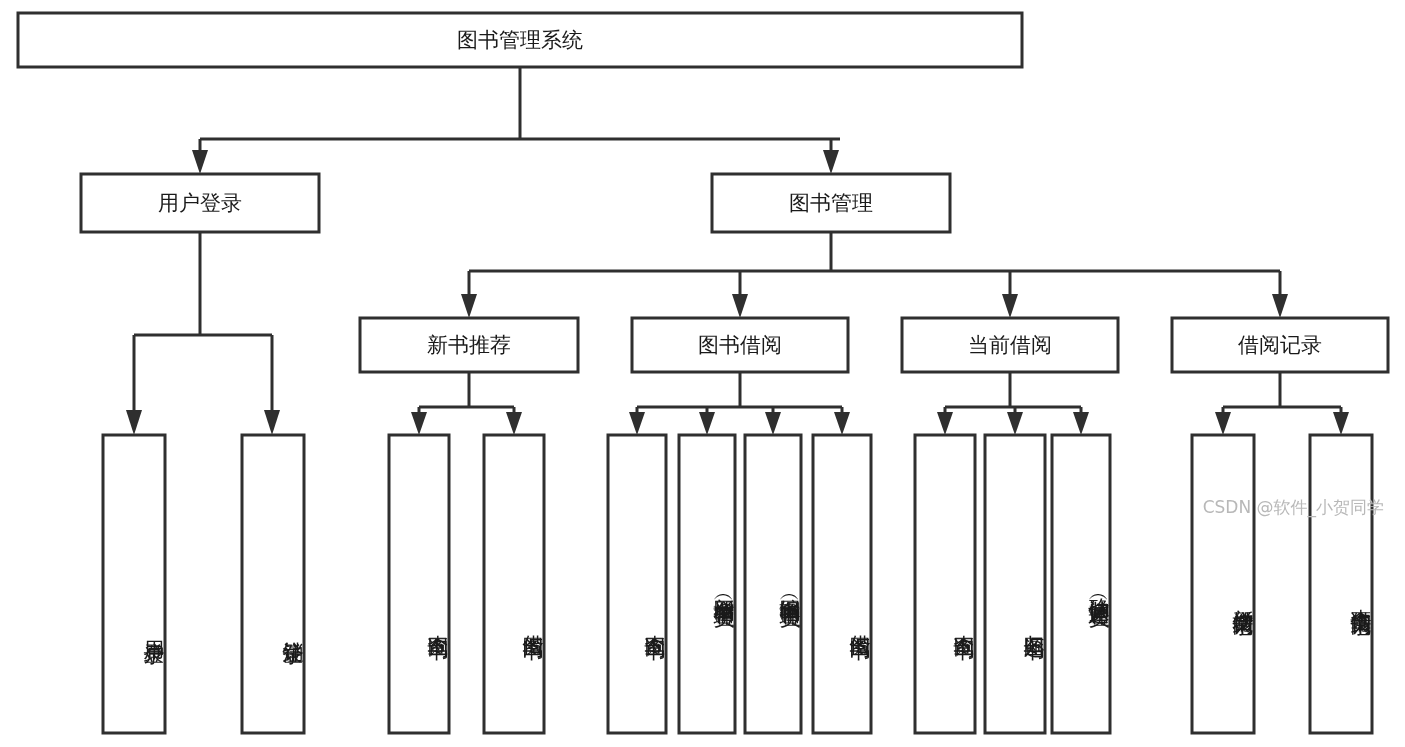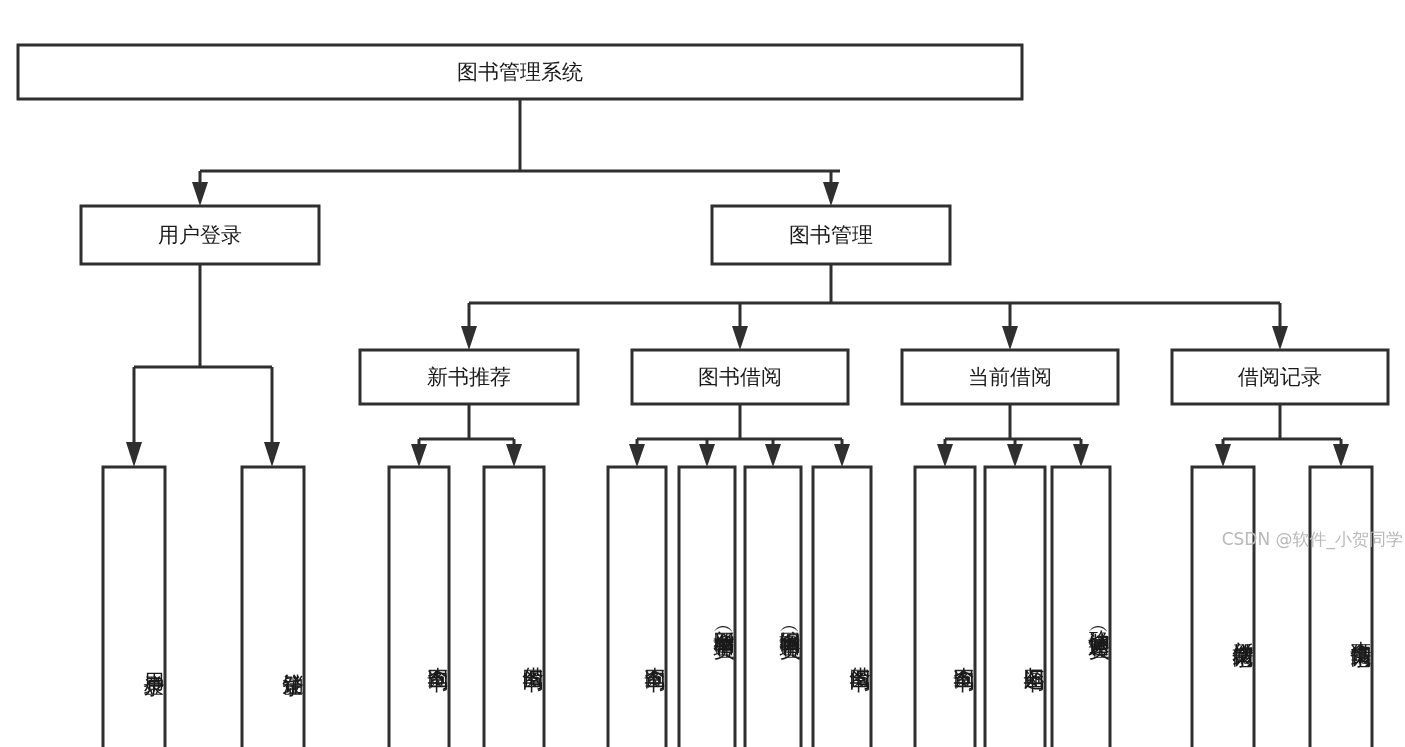--- a/index.html
+++ b/index.html
@@ -11,21 +11,20 @@
     width: 1405px;
     height: 747px;
     font-family: "DejaVu Sans", "Liberation Sans", sans-serif;
     overflow: hidden;
   }
   #diagram-root {
     position: relative;
     width: 1405px;
     height: 525px;
     background: #ffffff;
-    margin-top: 32px;
   }
   svg#tree-svg {
     position: absolute;
     left: 0;
     top: 0;
     width: 1405px;
     height: 747px;
   }
   .node-box {
     fill: #ffffff;
@@ -60,21 +59,21 @@
     letter-spacing: 1.5px;
     text-align: center;
     white-space: nowrap;
     display: flex;
     align-items: flex-start;
     justify-content: center;
     pointer-events: none;
   }
   .watermark {
     position: absolute;
-    right: 2px;
+    right: 21px;
     bottom: 6px;
     font-family: "DejaVu Sans", "Liberation Sans", sans-serif;
     font-size: 17px;
     color: #b8b8b8;
     white-space: nowrap;
     user-select: none;
   }
 </style>
 </head>
 <body>

